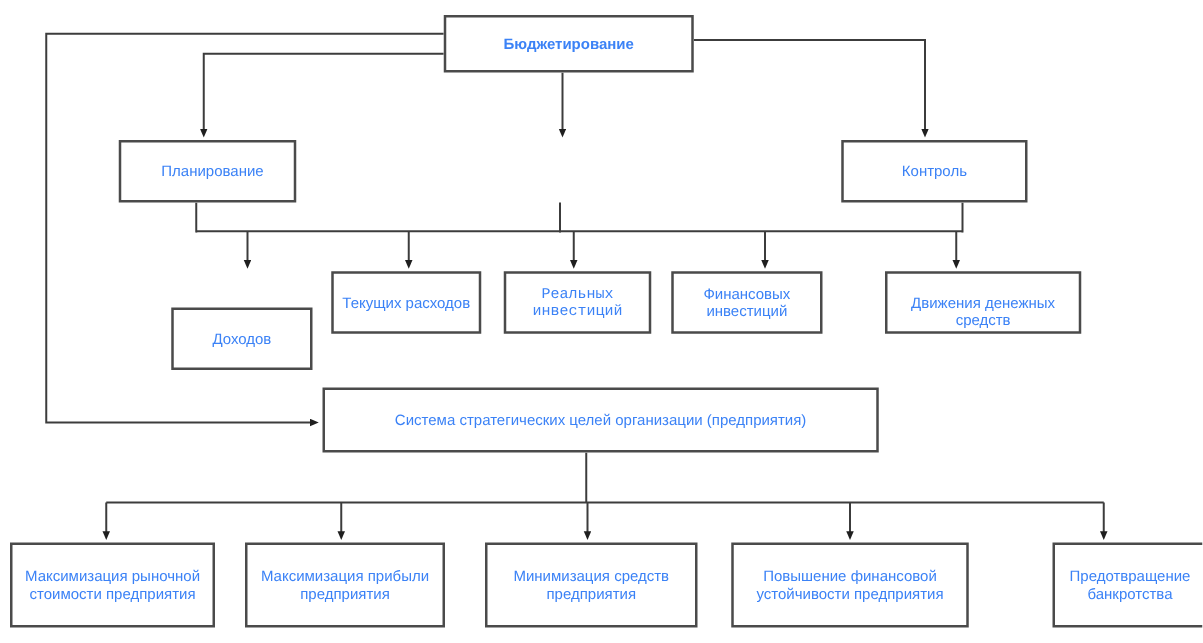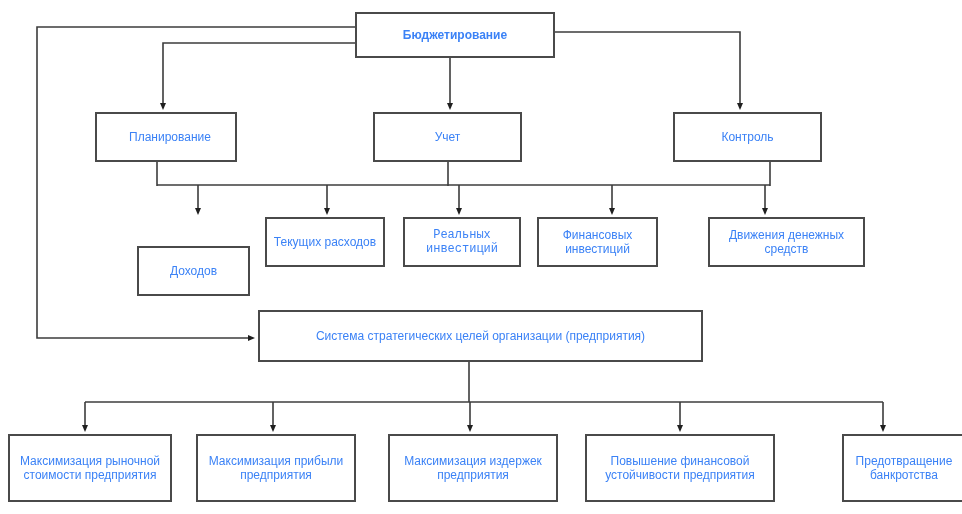--- a/index.html
+++ b/index.html
@@ -28,21 +28,21 @@
   .n-root{left:355px;top:12px;width:200px;height:46px;}
   
   .n-planning{left:95px;top:112px;width:142px;height:50px;padding-left:12px;}
   .n-accounting{left:373px;top:112px;width:149px;height:50px;}
   .n-control{left:673px;top:112px;width:149px;height:50px;}
   
   .n-incomes{left:137px;top:217px;width:113px;height:50px;margin-top:29px;}
   .n-current{left:265px;top:217px;width:120px;height:50px;}
   .n-realinv{left:403px;top:217px;width:118px;height:50px;font-family:Liberation Mono, monospace;}
   .n-fininv{left:537px;top:217px;width:121px;height:50px;}
-  .n-cash{left:708px;top:217px;width:157px;height:50px;}
+  .n-cash{left:708px;top:217px;width:157px;height:50px;align-items:flex-end;}
   
   .n-goals{left:258px;top:310px;width:445px;height:52px;}
   
   .n-g1{left:8px;top:434px;width:164px;height:68px;}
   .n-g2{left:196px;top:434px;width:160px;height:68px;}
   .n-g3{left:388px;top:434px;width:170px;height:68px;}
   .n-g4{left:585px;top:434px;width:190px;height:68px;}
   .n-g5{left:814px;top:434px;width:124px;height:68px;margin-left:28px;}
 </style>
 </head>
@@ -88,23 +88,20 @@
     <path d="M883,402 V426" marker-end="url(#arr)"></path>
   </svg>
 
   <div class="node root n-root">
     <span>Бюджетирование</span>
   </div>
 
   <div class="node n-planning">
     <span>Планирование</span>
   </div>
-  <div class="node n-accounting">
-    <span>Учет</span>
-  </div>
   <div class="node n-control">
     <span>Контроль</span>
   </div>
 
   <div class="node n-incomes">
     <span>Доходов</span>
   </div>
   <div class="node n-current">
     <span>Текущих расходов</span>
   </div>
@@ -122,21 +119,21 @@
     <span>Система стратегических целей организации (предприятия)</span>
   </div>
 
   <div class="node n-g1">
     <span>Максимизация рыночной стоимости предприятия</span>
   </div>
   <div class="node n-g2">
     <span>Максимизация прибыли предприятия</span>
   </div>
   <div class="node n-g3">
-    <span>Максимизация издержек предприятия</span>
+    <span>Минимизация средств предприятия</span>
   </div>
   <div class="node n-g4">
     <span>Повышение финансовой устойчивости предприятия</span>
   </div>
   <div class="node n-g5">
     <span>Предотвращение банкротства</span>
   </div>
 
 </div>
 

